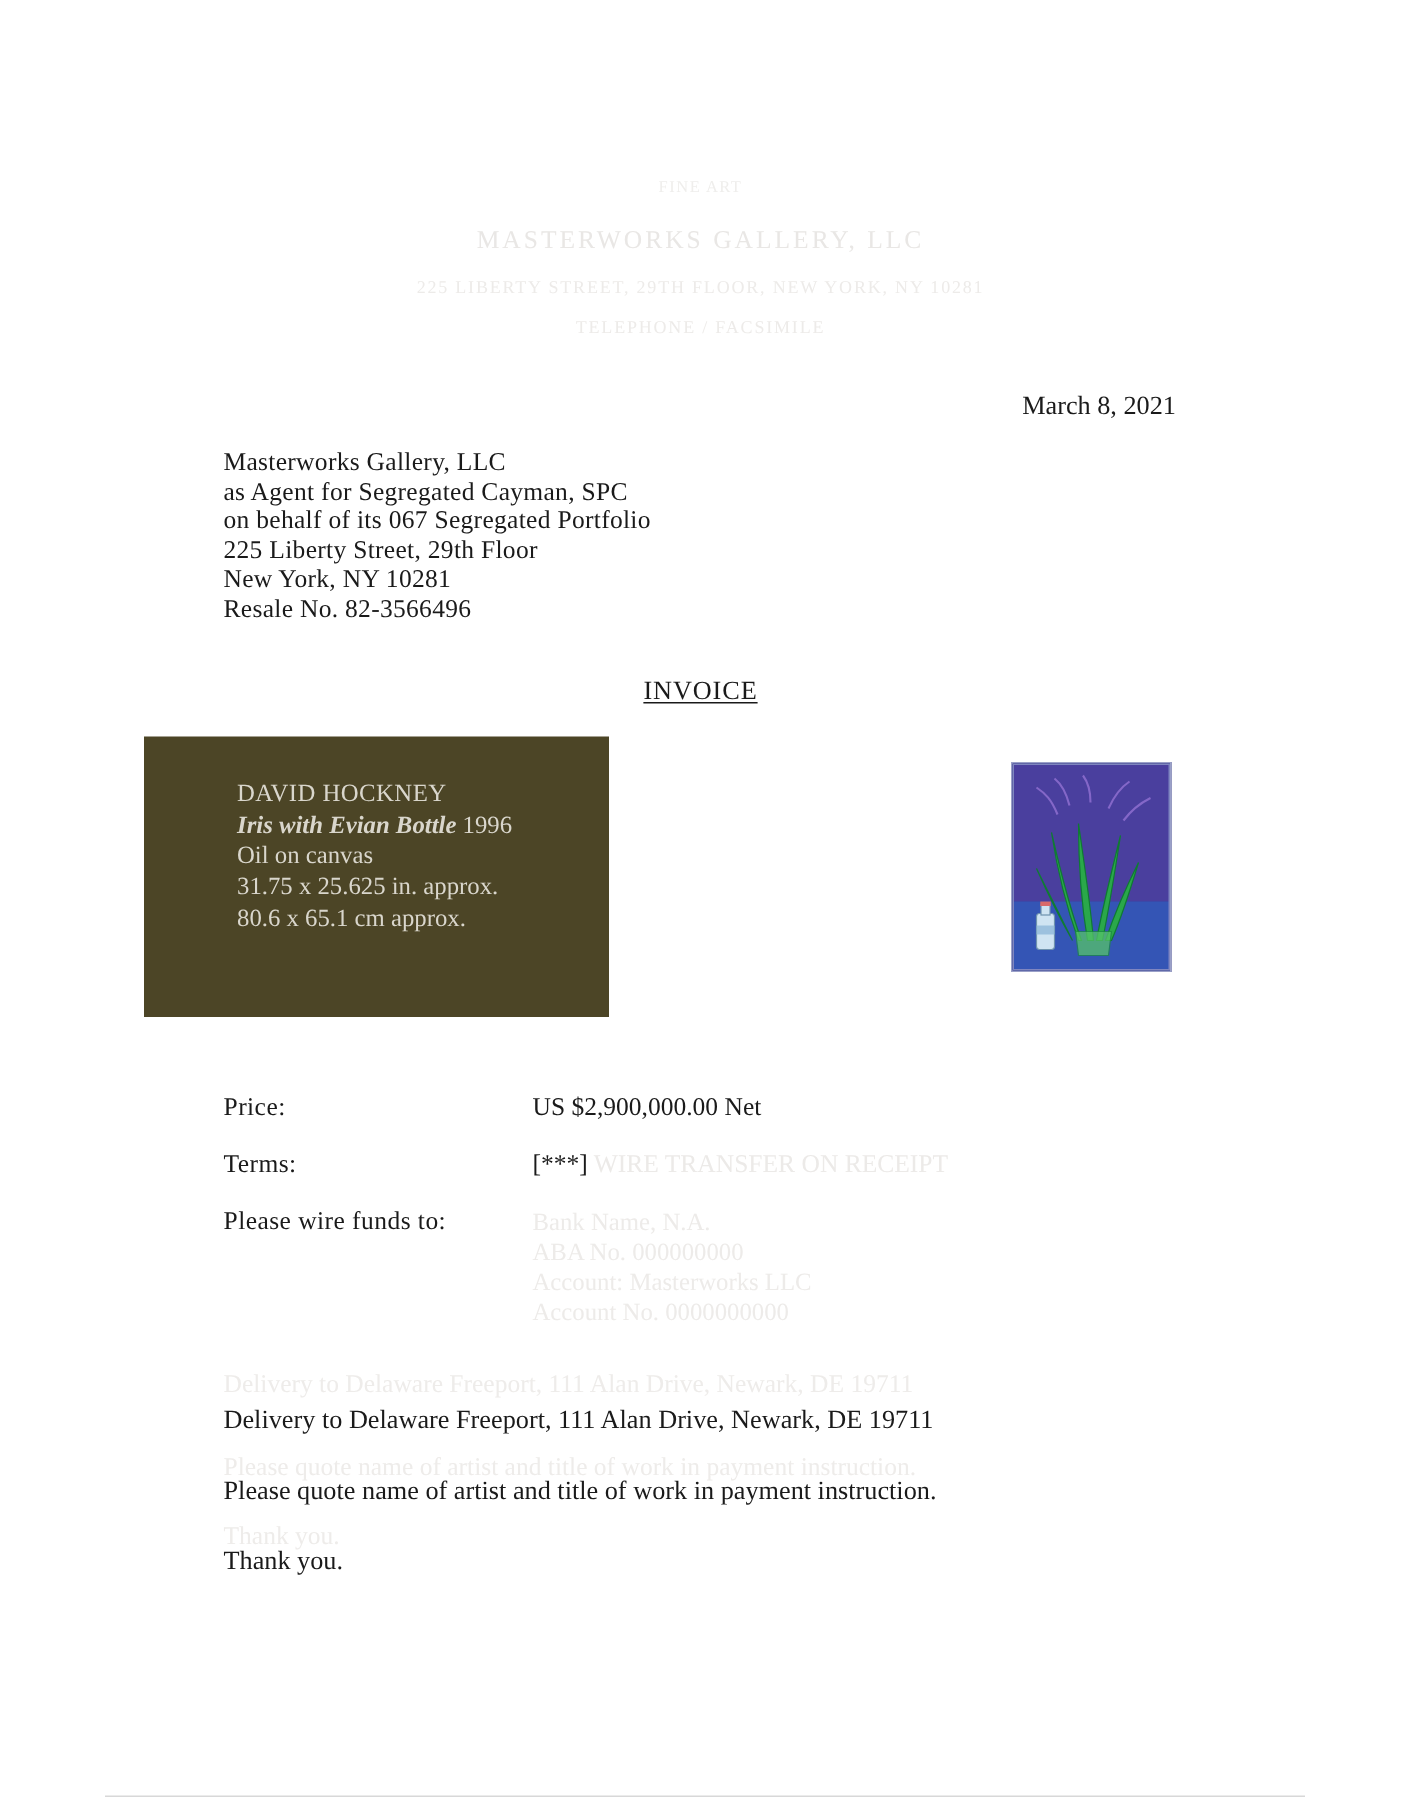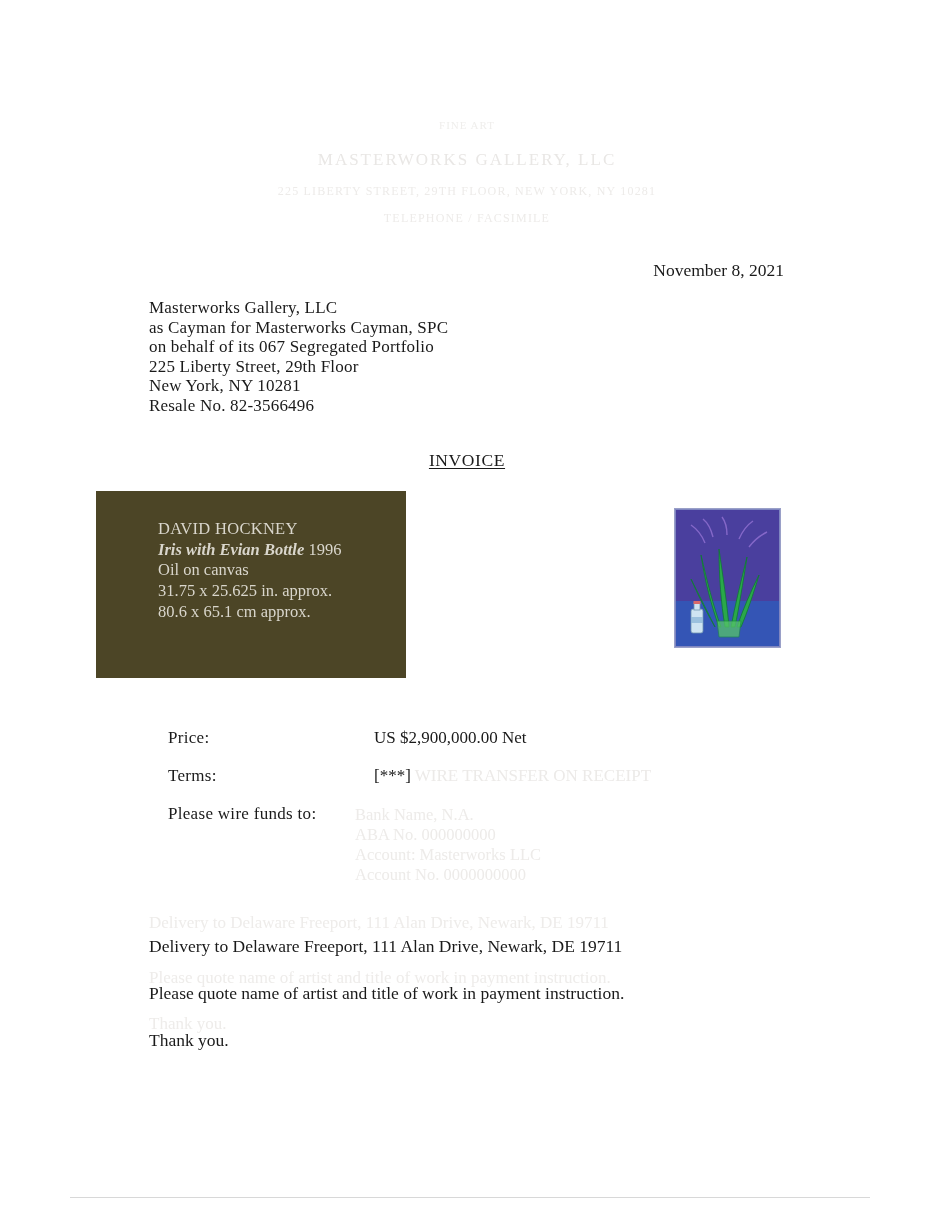--- a/index.html
+++ b/index.html
@@ -117,21 +117,20 @@
   .fields {
     position: absolute;
     top: 728px;
     left: 149px;
     width: 640px;
     font-size: 17px;
   }
   .field-row {
     position: relative;
     height: 38px;
-    margin-left: 19px;
   }
   .field-label {
     position: absolute;
     left: 0;
     top: 0;
     letter-spacing: 0.3px;
   }
   .field-value {
     position: absolute;
     left: 206px;
@@ -178,25 +177,25 @@
 
 <div class="page">
 
   <div class="letterhead">
     <div class="lh-small">FINE ART</div>
     <div class="lh-main">MASTERWORKS GALLERY, LLC</div>
     <div class="lh-sub">225 LIBERTY STREET, 29TH FLOOR, NEW YORK, NY 10281</div>
     <div class="lh-sub">TELEPHONE / FACSIMILE</div>
   </div>
 
-  <div class="date-line">November 8, 2021</div>
+  <div class="date-line">March 8, 2021</div>
 
   <div class="addr-block">
     <div>Masterworks Gallery, LLC</div>
-    <div>as Cayman for Masterworks Cayman, SPC</div>
+    <div>as Agent for Segregated Cayman, SPC</div>
     <div>on behalf of its 067 Segregated Portfolio</div>
     <div>225 Liberty Street, 29th Floor</div>
     <div>New York, NY 10281</div>
     <div>Resale No. 82-3566496</div>
   </div>
 
   <div class="invoice-title">
     <span>INVOICE</span>
   </div>
 

